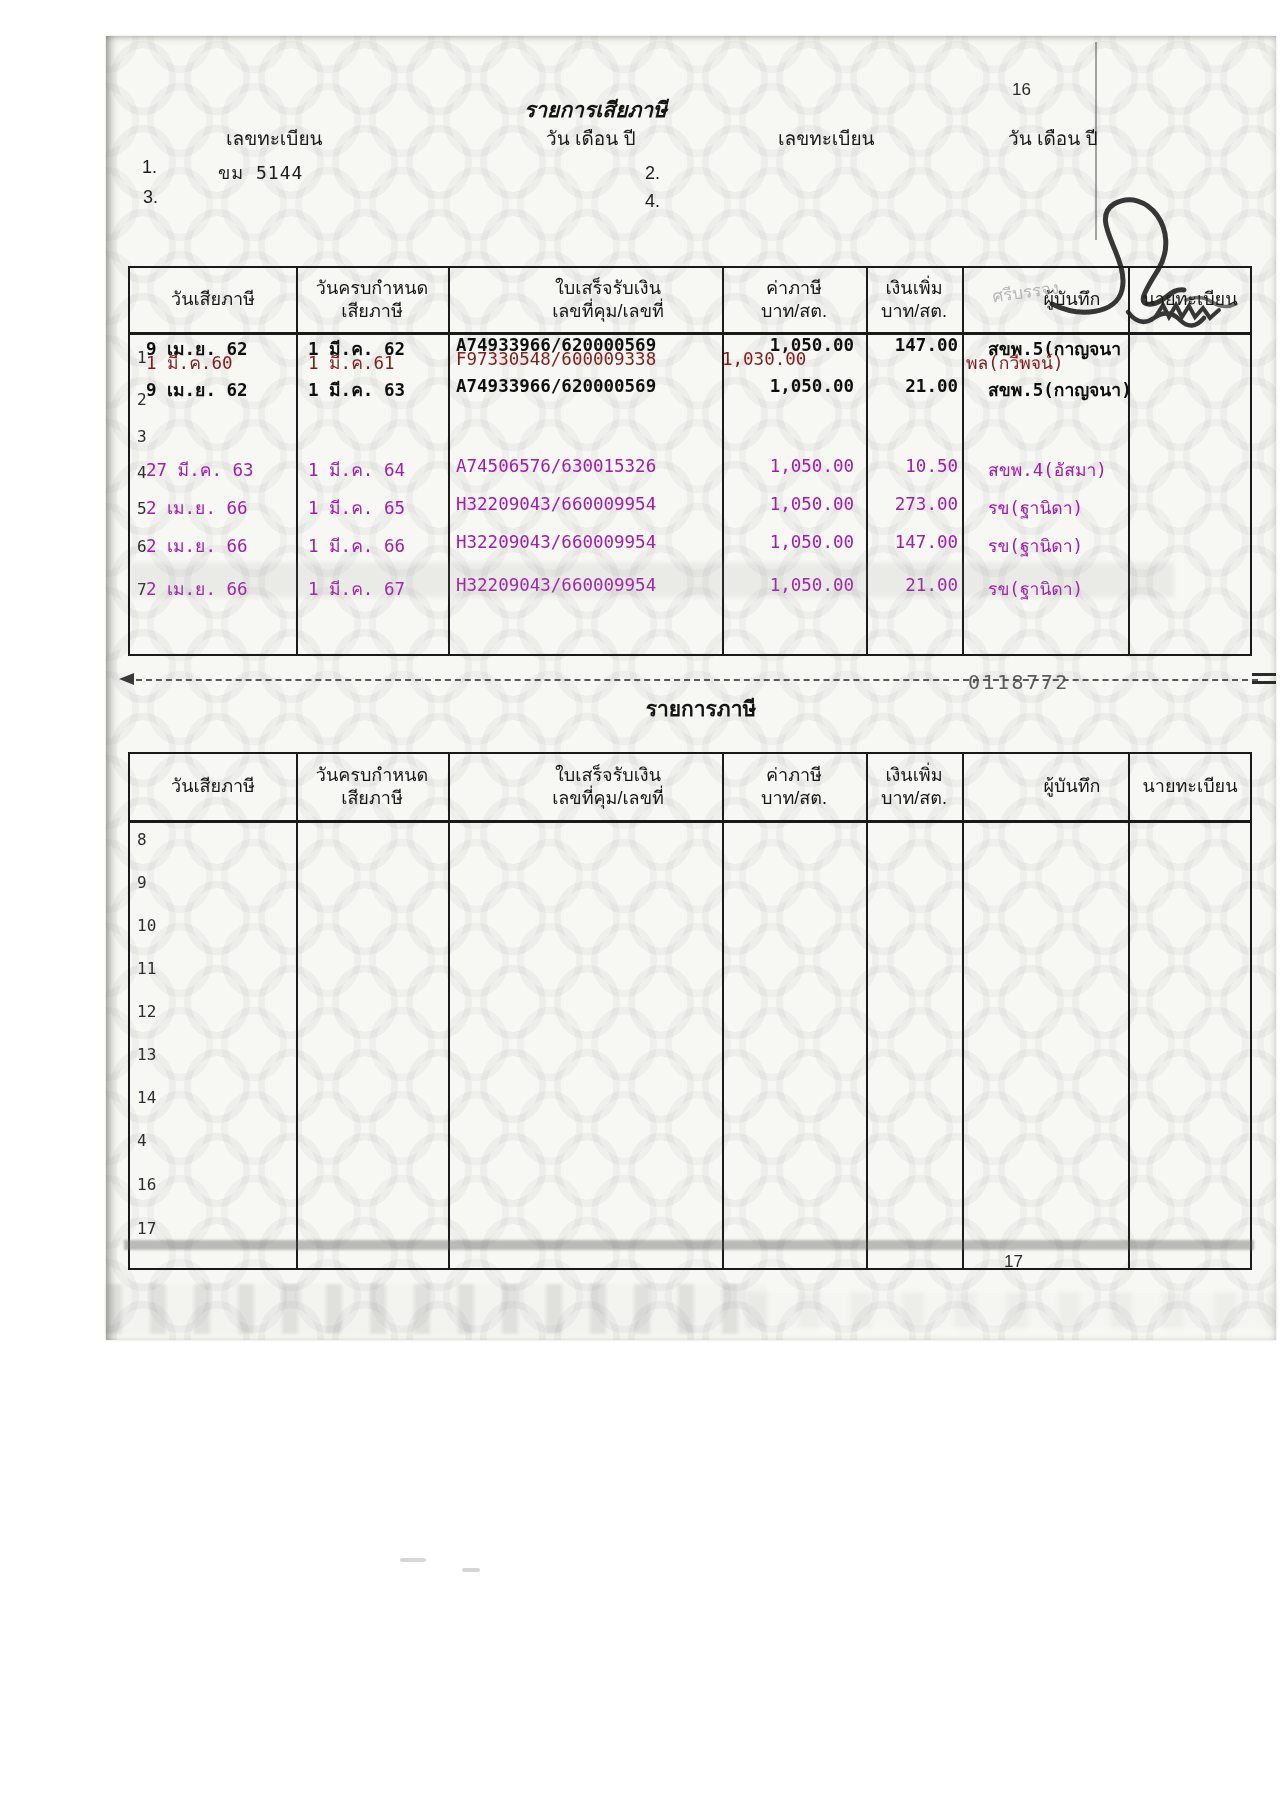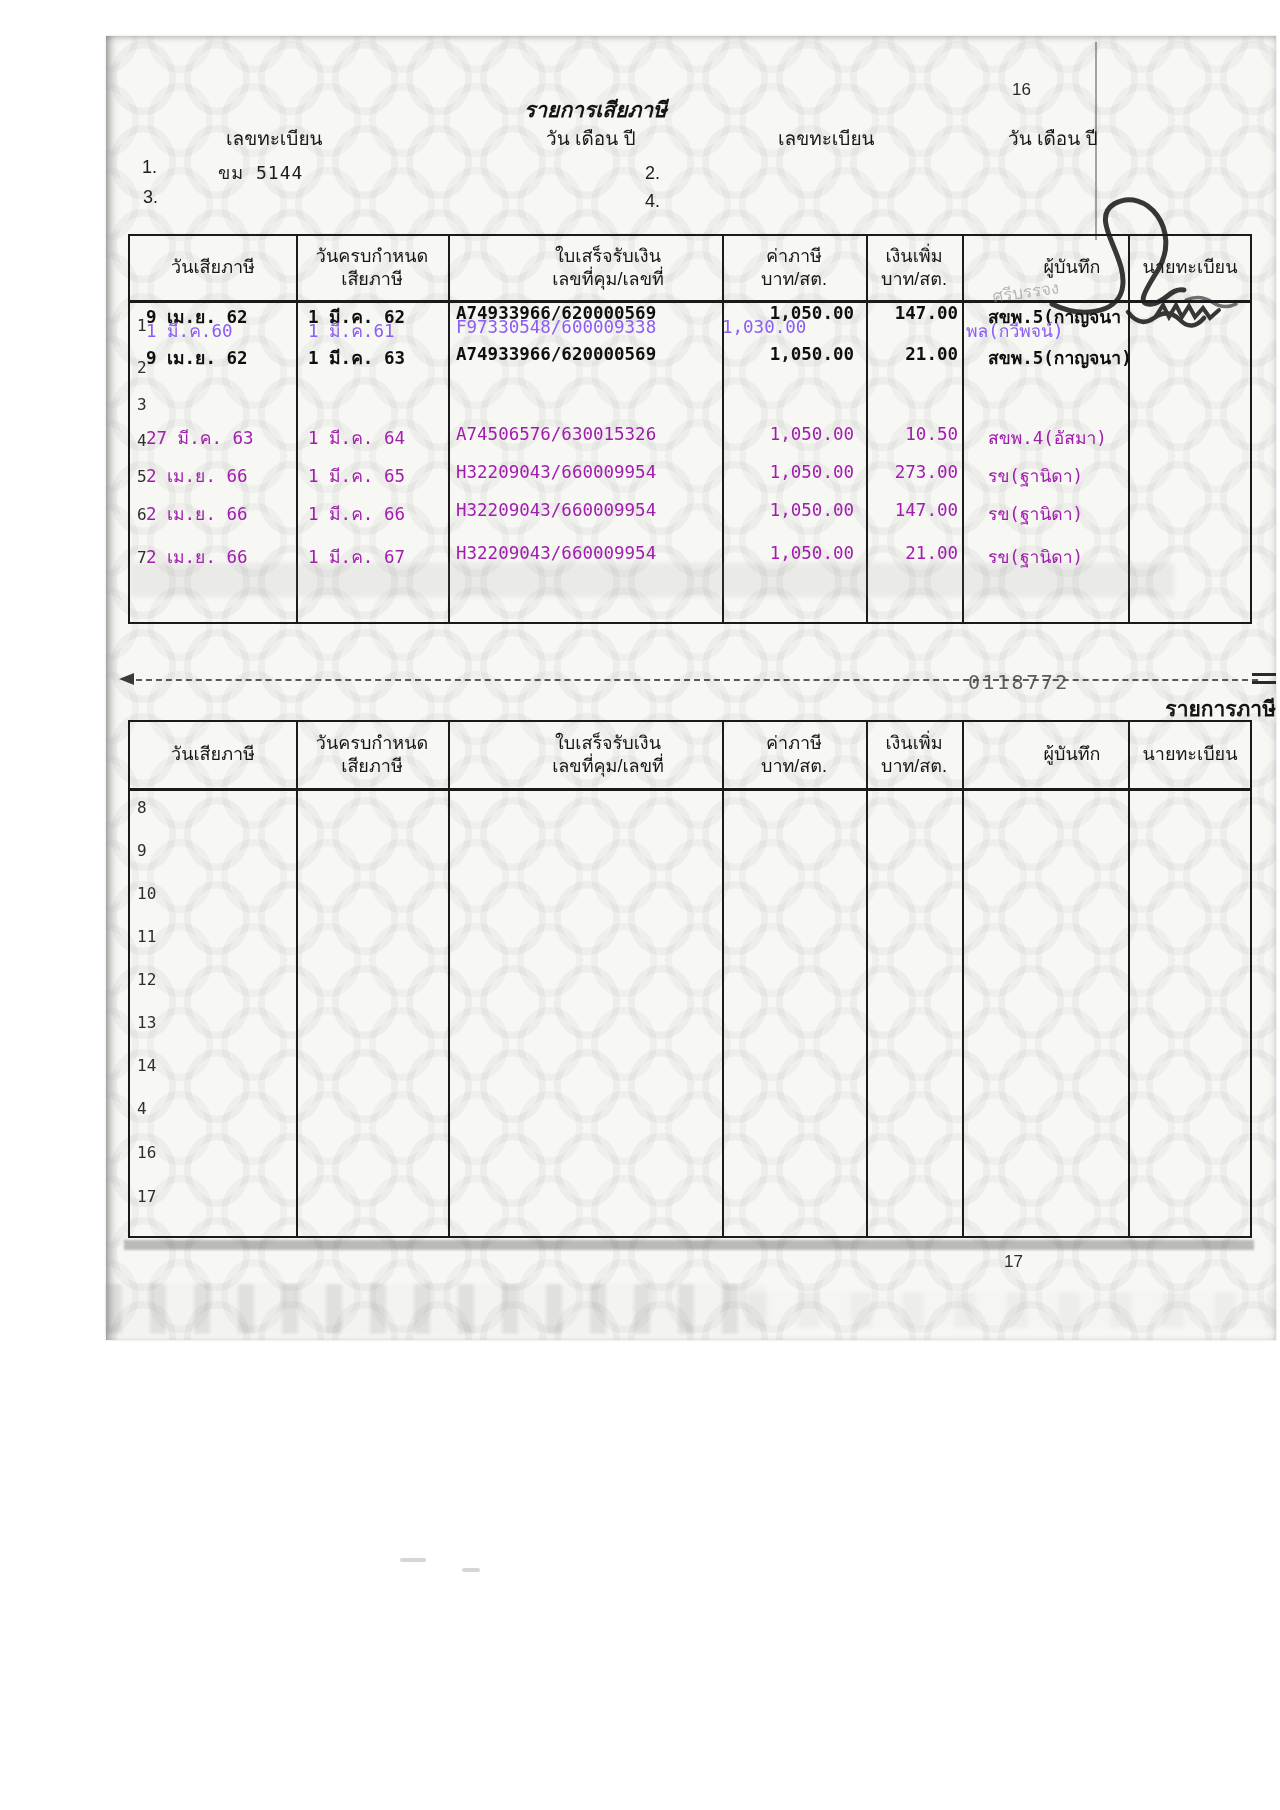--- a/index.html
+++ b/index.html
@@ -22,21 +22,21 @@
       radial-gradient(closest-side, transparent 70%, rgba(95,95,100,.065) 71%, rgba(95,95,100,.065) 88%, transparent 89%),
       radial-gradient(closest-side, transparent 70%, rgba(95,95,100,.05) 71%, rgba(95,95,100,.05) 88%, transparent 89%);
     background-size:74px 84px,74px 84px;
     background-position:0 0,37px 42px;
   }
   .mono{font-family:"DejaVu Sans Mono","Liberation Mono",monospace;}
   .pgnum{font-size:17px;color:#2a2a2a;}
   .sec-title{font-size:21px;font-weight:700;color:#141414;white-space:nowrap;}
   .flabel{font-size:19px;color:#1a1a1a;white-space:nowrap;}
   .entry{font-size:18px;color:#1e1e1e;white-space:nowrap;}
-  .tbl{position:absolute;left:22px;width:1124px;border:2.5px solid #1a1a1a;box-sizing:border-box;background:transparent;}
+  .tbl{position:absolute;left:22px;width:1124px;border:2.5px solid #1a1a1a;box-sizing:border-box;background:transparent;margin-top:32px;}
   .t1{top:198px;height:390px;}
   .t2{top:684px;height:518px;}
   .vline{position:absolute;top:0;bottom:0;width:1.5px;background:#1c1c1c;}
   .v1{left:166px}.v2{left:318px}.v3{left:592px}.v4{left:736px}.v5{left:832px}.v6{left:998px}
   .hsep{position:absolute;left:-2px;right:-2px;height:2.5px;background:#1a1a1a;}
   .t1 .hsep{top:64px}
   .t2 .hsep{top:66px}
   .hc{position:absolute;top:0;display:flex;flex-direction:column;justify-content:center;align-items:center;
       text-align:center;font-size:18px;line-height:1.3;color:#161616;}
   .t1 .hc{height:64px}
@@ -44,30 +44,30 @@
   .h1{left:0;width:166px}.h2{left:166px;width:152px}.h3{left:318px;width:320px}
   .h4{left:592px;width:144px}.h5{left:736px;width:96px}.h6{left:856px;width:172px}.h7{left:998px;width:124px}
   .trow{position:absolute;left:0;width:100%;height:26px;font-size:17.5px;}
   .cell{position:absolute;top:0;white-space:nowrap;font-family:"DejaVu Sans Mono","Liberation Mono",monospace;}
   .cc1{left:16px}.cc2{left:178px}.cc3{left:326px}
   .cc4{left:592px;width:144px;text-align:right;padding-right:12px;box-sizing:border-box}
   .cc5{left:736px;width:96px;text-align:right;padding-right:4px;box-sizing:border-box}
   .cc6{left:858px}
   .b{font-weight:700;color:#0f0f0f;}
   .n{font-weight:400;color:#a21caf;}
-  .ghost{color:#8b5cf6;font-weight:400;}
+  .ghost{color:#7f1d1d;font-weight:400;}
   .ghost .cc4{padding-right:80px}
   .ghost .cc6{left:836px}
   .rn{position:absolute;left:7px;font-size:16px;color:#2e2e2e;font-family:"DejaVu Sans Mono",monospace;}
   .dash{position:absolute;left:30px;top:643px;width:1122px;height:0;border-top:2.5px dashed rgba(45,45,45,.78);}
   .arrowhead{position:absolute;left:13px;top:637px;width:0;height:0;
     border-top:6px solid transparent;border-bottom:6px solid transparent;border-right:15px solid #3a3a3a;}
   .dblmark{position:absolute;left:1146px;top:637px;width:24px;height:3px;background:#2b2b2b;box-shadow:0 8px 0 #2b2b2b;}
   .serial{position:absolute;left:862px;top:634px;font-size:20px;letter-spacing:2.5px;color:#4d4d4d;opacity:.9;transform:scaleY(.95);}
-  .title2wrap{position:absolute;left:0;right:0;top:656px;text-align:right;margin-left:20px;}
+  .title2wrap{position:absolute;left:0;right:0;top:656px;text-align:center;margin-left:20px;}
   .crease{position:absolute;left:989px;top:6px;width:1.5px;height:198px;background:rgba(60,60,60,.45);}
   .streak-mid{position:absolute;left:24px;top:527px;width:1044px;height:34px;background:rgba(140,140,140,.12);filter:blur(2px);}
   .band-under-table{position:absolute;left:18px;top:1204px;width:1130px;height:10px;background:rgba(95,95,95,.4);filter:blur(1px);}
   .torn1{position:absolute;left:0px;top:1248px;width:660px;height:50px;opacity:.5;
     background:repeating-linear-gradient(90deg, rgba(120,120,120,.35) 0 16px, rgba(190,190,190,.15) 16px 44px);filter:blur(1.5px);}
   .torn2{position:absolute;left:640px;top:1256px;width:530px;height:36px;opacity:.3;
     background:repeating-linear-gradient(90deg, rgba(140,140,140,.3) 0 22px, rgba(200,200,200,.12) 22px 52px);filter:blur(2px);}
   .stamp1{position:absolute;left:886px;top:242px;font-size:17px;color:#8d8d8d;opacity:.6;transform:rotate(-8deg);white-space:nowrap;}
   .sig{position:absolute;left:930px;top:148px;width:236px;height:156px;pointer-events:none;}
   .speck{position:absolute;background:rgba(120,120,120,.3);height:4px;border-radius:2px;}

